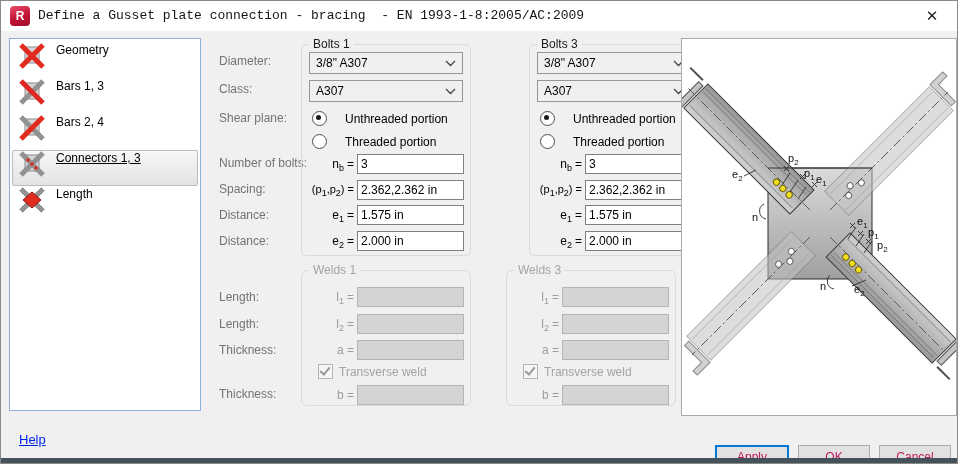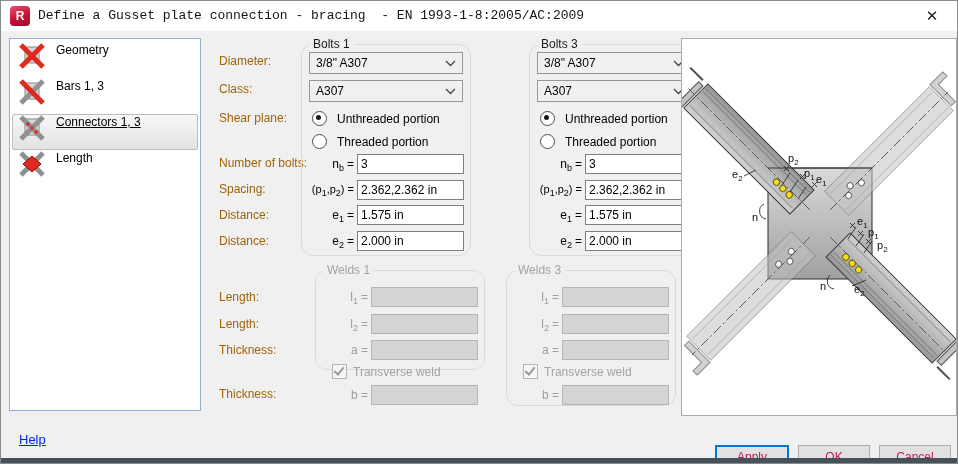--- a/index.html
+++ b/index.html
@@ -14,31 +14,31 @@
     font-size:15px;line-height:26px;color:#222;cursor:default;}
   
   .sidebar{position:absolute;left:8px;top:37px;width:192px;height:373px;background:#fff;
     border:1px solid #8fb0d9;box-sizing:border-box;padding-top:3px;}
   .side-item{position:relative;height:34px;display:flex;align-items:flex-start;margin:0 2px;
     border:1px solid transparent;border-radius:2px;}
   .side-item.selected{background:linear-gradient(#f7f7f7,#e3e3e3);border:1px solid #bcbcbc;text-decoration:underline;}
   .side-icon{width:30px;height:26px;margin:0 9px 0 4px;flex:0 0 auto;}
   .side-label{font-size:12px;color:#000;}
   
-  .flabel{position:absolute;left:218px;font-size:12px;color:#a16207;white-space:nowrap;}
-  
-  .group{position:absolute;width:170px;border:1px solid #dadada;box-sizing:border-box;border-radius:12px;}
+  .flabel{position:absolute;left:218px;font-size:12px;color:#737373;white-space:nowrap;}
+  
+  .group{position:absolute;width:170px;border:1px solid #dadada;box-sizing:border-box;border-radius:6px;}
   .group-title{position:absolute;top:-8px;left:7px;background:#f0f0f0;padding:0 4px;font-size:12px;color:#1a1a1a;white-space:nowrap;}
   .group.disabled .group-title{color:#a3a3a3;}
   
   .combo{position:absolute;left:7px;width:154px;height:22px;background:#f0f0f0;border:1px solid #979797;
     box-sizing:border-box;display:flex;align-items:center;justify-content:space-between;
     padding:0 6px;font-size:12px;color:#000;}
   
-  .radio{position:absolute;left:10px;display:flex;align-items:center;gap:10px;font-size:12px;color:#000;}
+  .radio{position:absolute;left:10px;display:flex;align-items:center;gap:18px;font-size:12px;color:#000;}
   .rb{width:13px;height:13px;border:1px solid #4e4e4e;border-radius:50%;background:#fff;position:relative;flex:0 0 auto;}
   .rb.on::after{content:"";position:absolute;left:3px;top:3px;width:5px;height:5px;border-radius:50%;background:#1a1a1a;}
   
   .sym{position:absolute;font-size:12px;color:#000;text-align:right;width:52px;left:0;white-space:nowrap;}
   .sym sub{font-size:9px;}
   .sym .eq{margin-left:3px;}
   .sym.small{font-size:11px;width:54px;left:-2px;}
   .sym.dis{color:#9d9d9d;}
   .tin{position:absolute;left:55px;width:99px;height:18px;border:1px solid #7f7f7f;background:#fff;
     font-size:12px;font-family:"Liberation Sans",sans-serif;padding:0 3px;color:#000;}
@@ -79,20 +79,28 @@
       </svg>
       <span class="side-label">Geometry</span>
     </div>
     <div class="side-item">
       <svg class="side-icon" viewBox="0 0 30 26">
         <rect x="8" y="4" width="14" height="16" fill="#d7d7d7" stroke="#8a8a8a"></rect>
         <line x1="26" y1="2" x2="4" y2="24" stroke="#919191" stroke-width="5"></line>
         <line x1="4" y1="2" x2="26" y2="24" stroke="#e02a20" stroke-width="5"></line>
       </svg>
       <span class="side-label">Bars 1, 3</span>
+    </div>
+    <div class="side-item">
+      <svg class="side-icon" viewBox="0 0 30 26">
+        <rect x="8" y="4" width="14" height="16" fill="#d7d7d7" stroke="#8a8a8a"></rect>
+        <line x1="4" y1="2" x2="26" y2="24" stroke="#919191" stroke-width="5"></line>
+        <line x1="26" y1="2" x2="4" y2="24" stroke="#e02a20" stroke-width="5"></line>
+      </svg>
+      <span class="side-label">Bars 2, 4</span>
     </div>
     <div class="side-item selected">
       <svg class="side-icon" viewBox="0 0 30 26">
         <rect x="8" y="4" width="14" height="16" fill="#d7d7d7" stroke="#8a8a8a"></rect>
         <line x1="26" y1="2" x2="4" y2="24" stroke="#919191" stroke-width="5"></line>
         <line x1="4" y1="2" x2="26" y2="24" stroke="#919191" stroke-width="5"></line>
         <circle cx="11" cy="9" r="1.8" fill="#e02a20"></circle>
         <circle cx="15" cy="13" r="1.8" fill="#e02a20"></circle>
         <circle cx="19" cy="17" r="1.8" fill="#e02a20"></circle>
       </svg>
@@ -177,21 +185,21 @@
     <span class="sym" style="top:112px"><span>n</span><sub>b</sub><span class="eq">=</span></span>
     <input class="tin" style="top: 109px;" value="3">
     <span class="sym small" style="top:138px"><span>(p</span><sub>1</sub><span>,p</span><sub>2</sub><span>) =</span></span>
     <input class="tin" style="top: 135px;" value="2.362,2.362 in">
     <span class="sym" style="top:163px"><span>e</span><sub>1</sub><span class="eq">=</span></span>
     <input class="tin" style="top: 160px;" value="1.575 in">
     <span class="sym" style="top:189px"><span>e</span><sub>2</sub><span class="eq">=</span></span>
     <input class="tin" style="top: 186px;" value="2.000 in">
   </div>
 
-  <div class="group disabled" style="left:300px;top:269px;height:100px;margin-left:14px;">
+  <div class="group disabled" style="left:300px;top:269px;height:136px;">
     <span class="group-title">Welds 1</span>
     <span class="sym dis" style="top:19px"><span>l</span><sub>1</sub><span class="eq">=</span></span>
     <input class="tin" style="top: 16px;" disabled="">
     <span class="sym dis" style="top:46px"><span>l</span><sub>2</sub><span class="eq">=</span></span>
     <input class="tin" style="top: 43px;" disabled="">
     <span class="sym dis" style="top:72px">a =</span>
     <input class="tin" style="top: 69px;" disabled="">
     <div class="chkrow" style="top:93px">
       <span class="cb on"></span>
       <span>Transverse weld</span>

